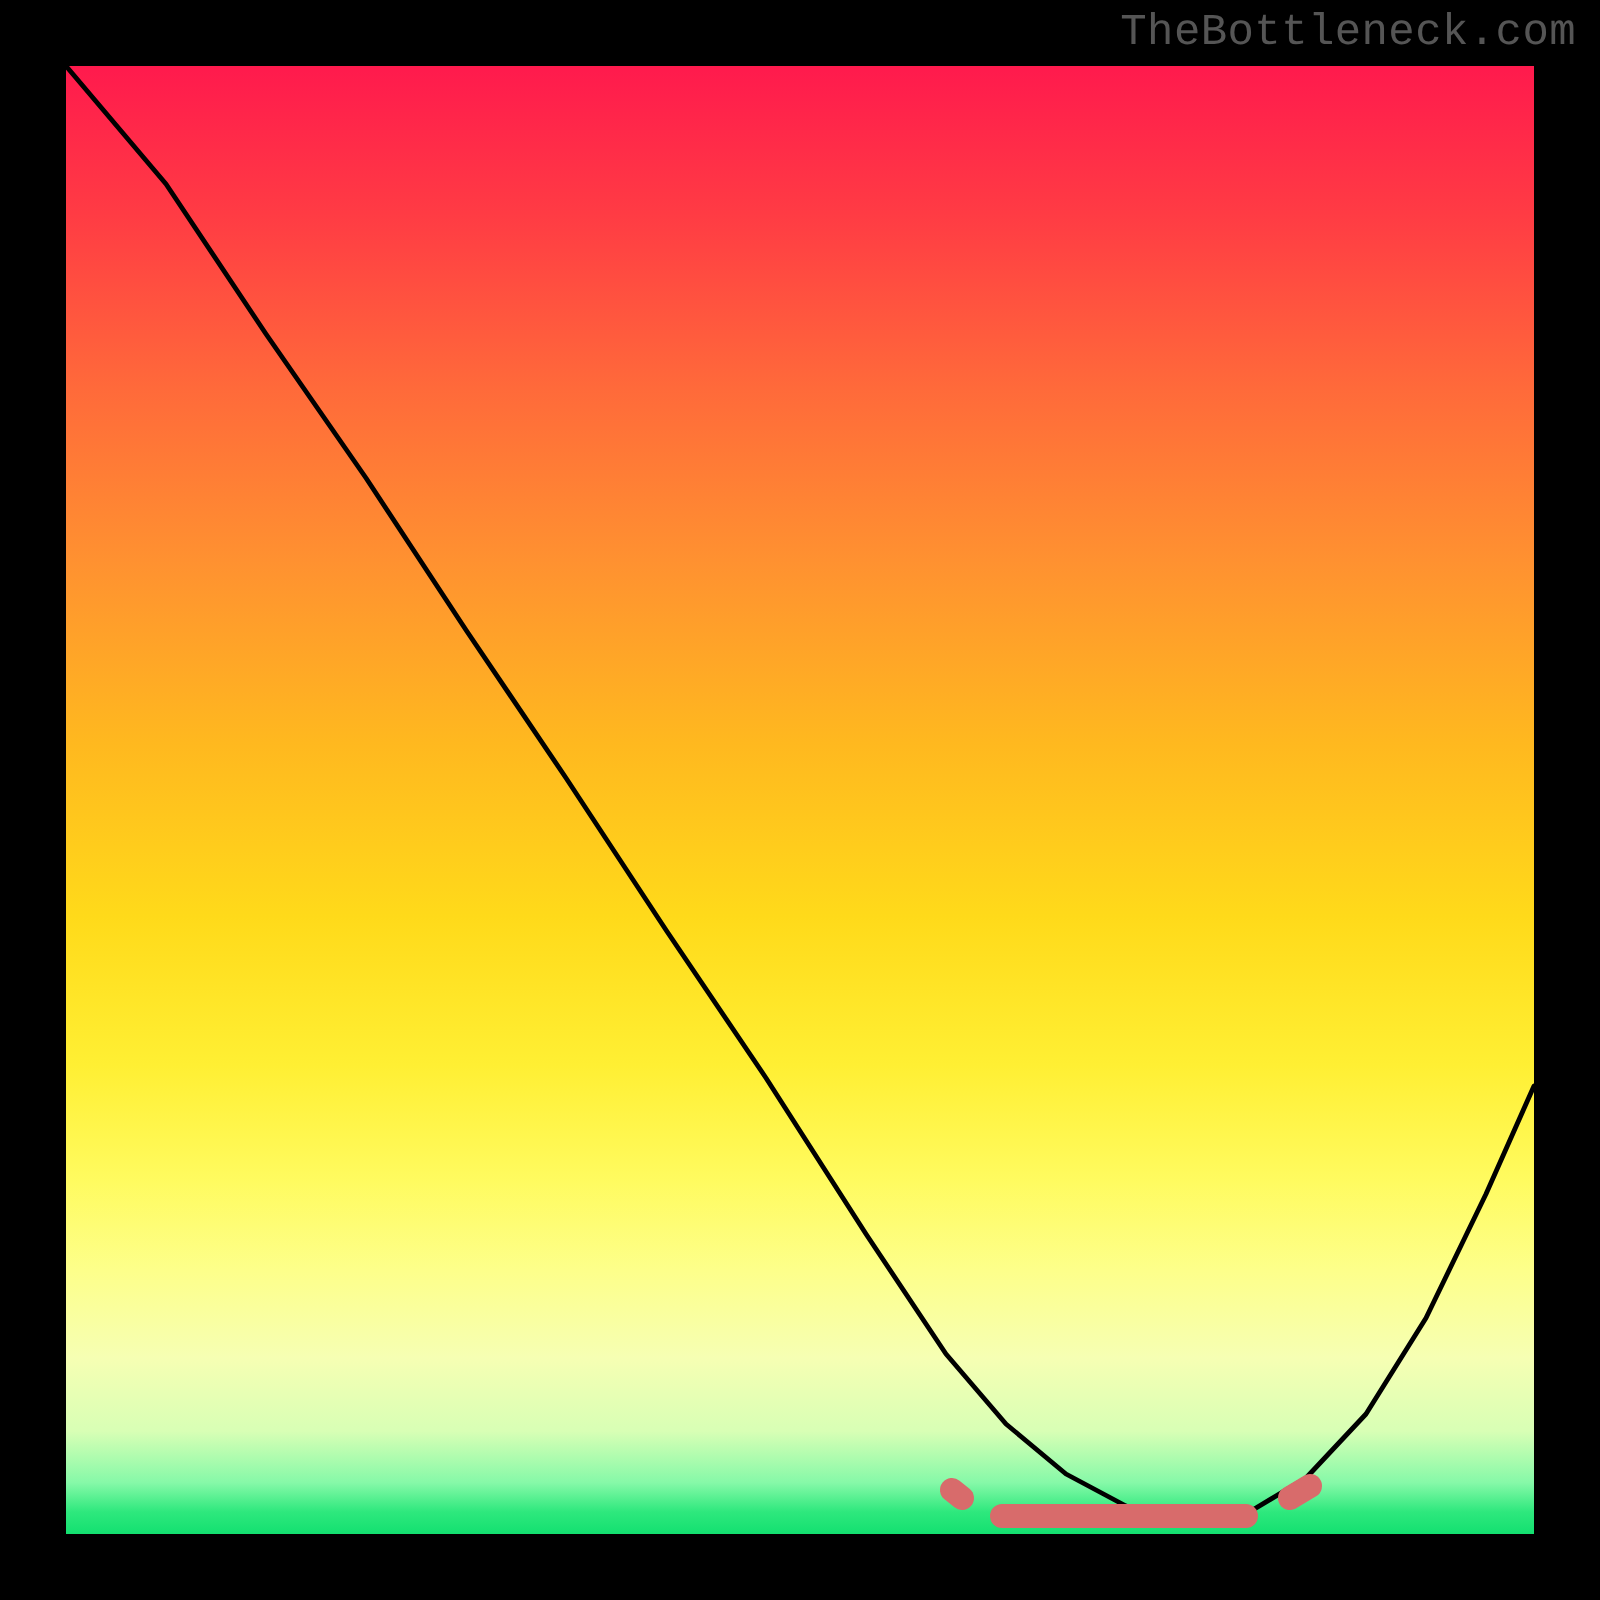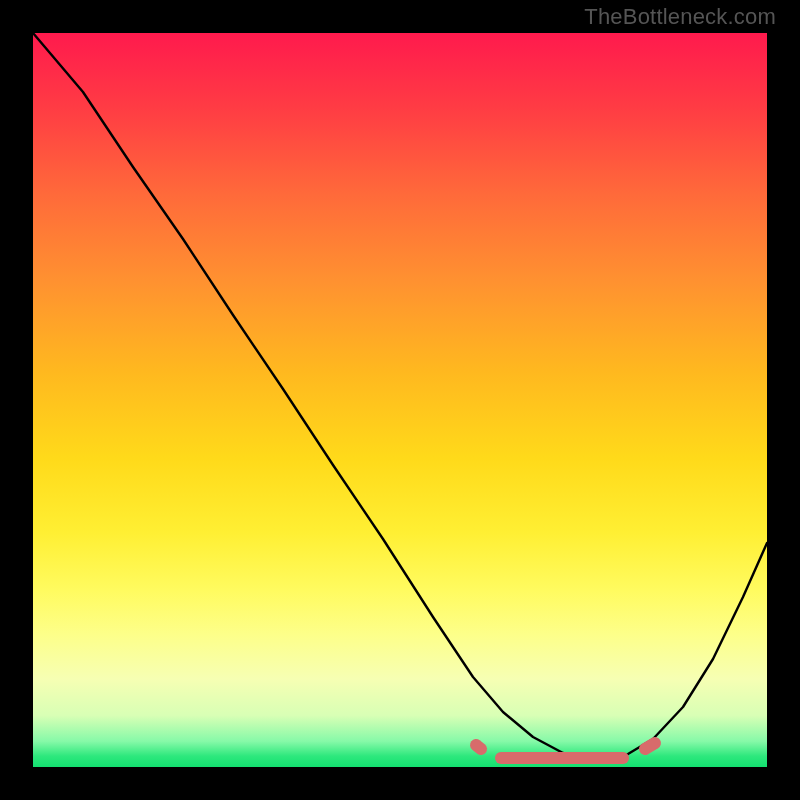--- a/index.html
+++ b/index.html
@@ -13,26 +13,27 @@
   }
   .outer {
     position: relative;
     width: 800px;
     height: 800px;
     background: #000;
   }
   .watermark {
     position: absolute;
     top: 4px;
-    right: 24px;
+    right: 12px;
     color: #555;
     font-size: 22px;
     font-weight: 500;
     letter-spacing: 0.2px;
     z-index: 5;
+    font-family: Liberation Mono, monospace;
   }
   .plot {
     position: absolute;
     left: 33px;
     top: 33px;
     width: 734px;
     height: 734px;
     background: linear-gradient(to bottom,
       #ff1a4d 0%,
       #ff3b44 10%,

